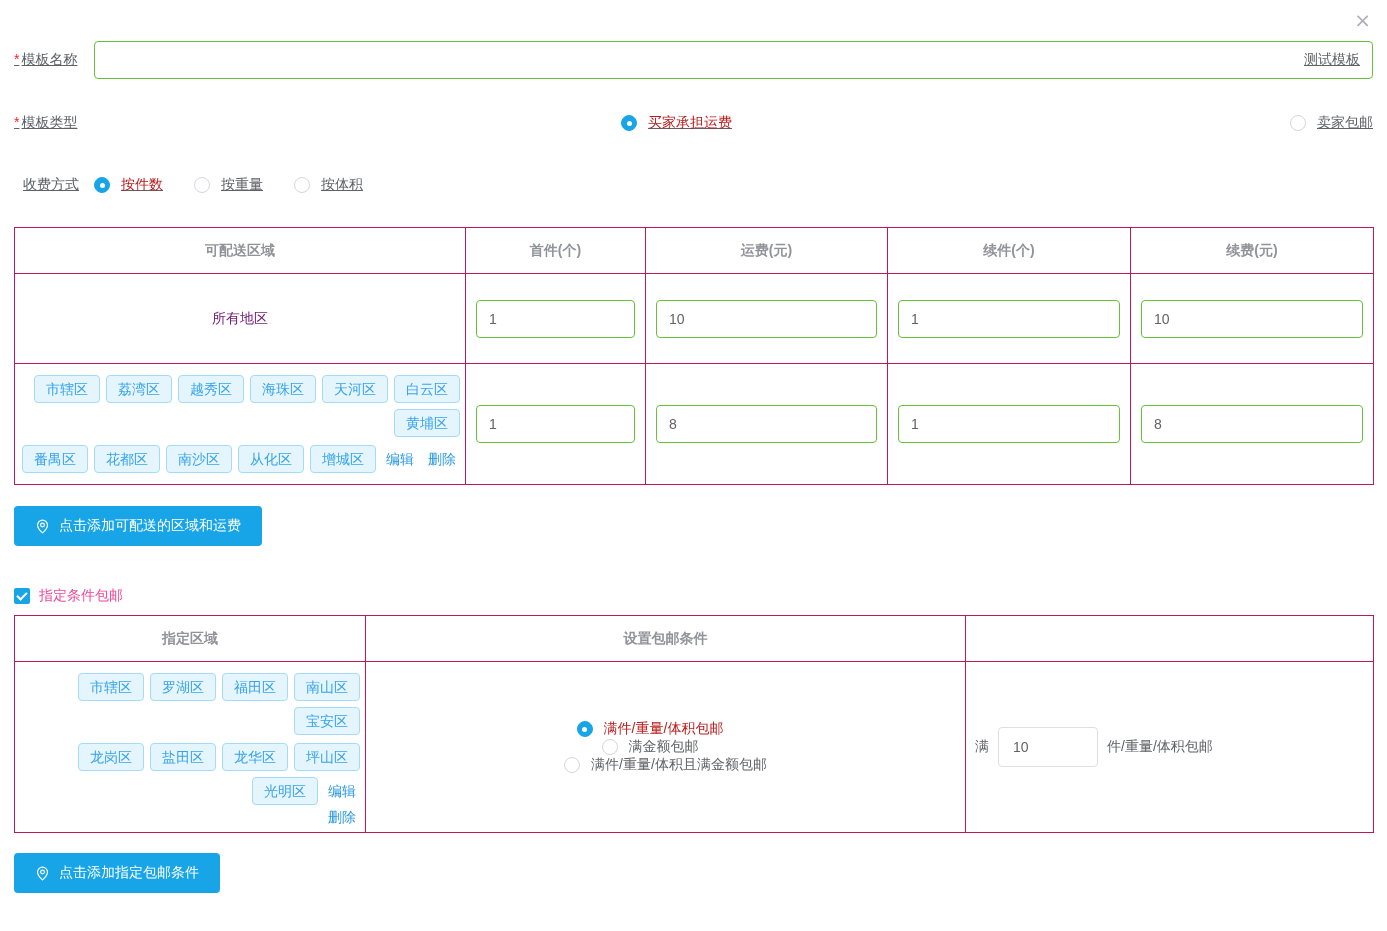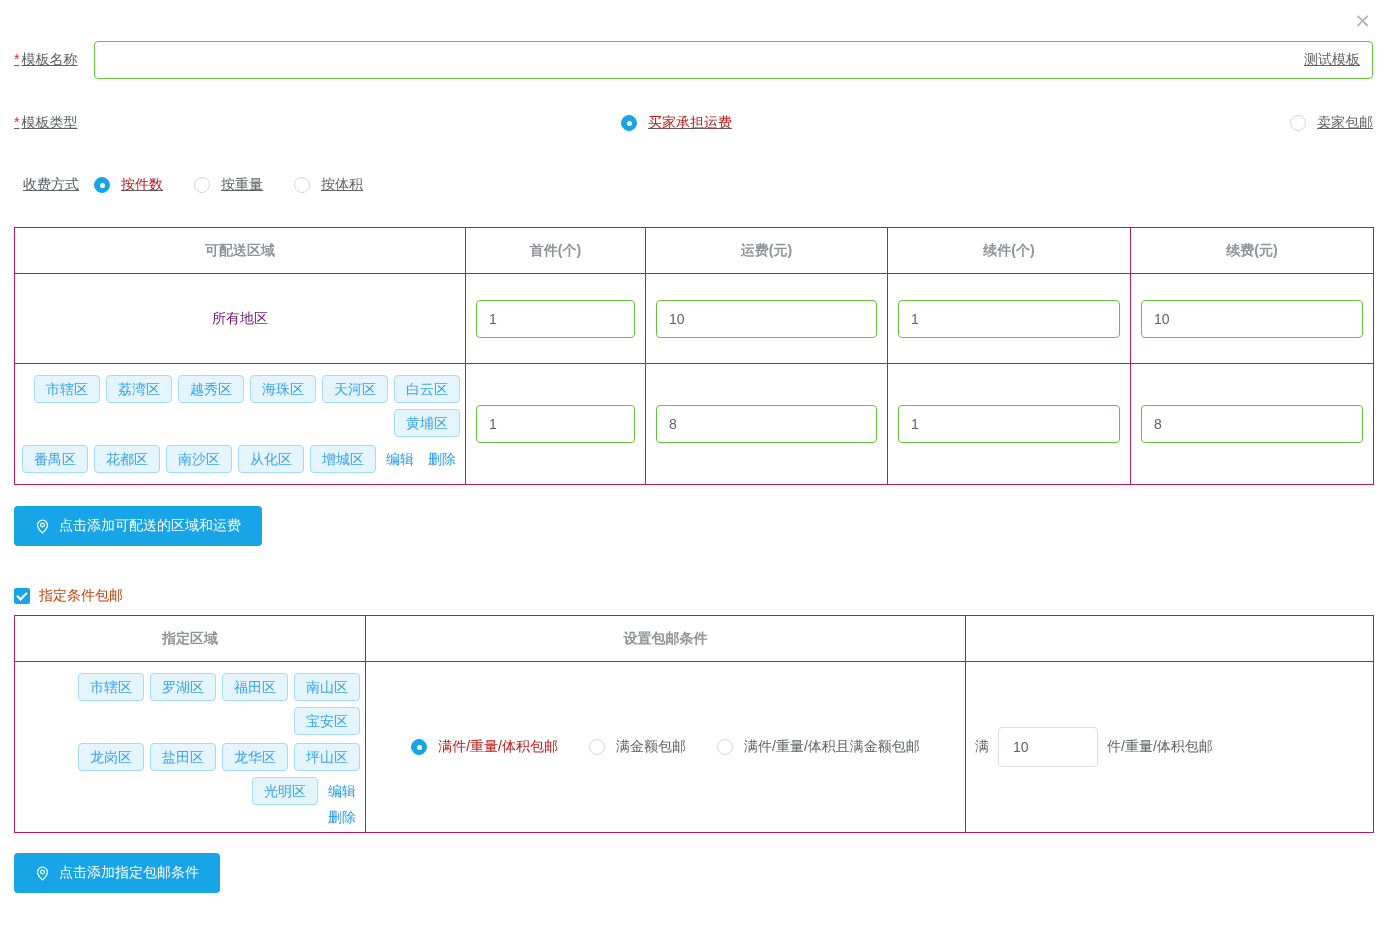--- a/index.html
+++ b/index.html
@@ -89,26 +89,26 @@
   .checkbox-row { display: inline-flex; align-items: center; margin-top: 41px; cursor: pointer; }
   .checkbox {
     width: 16px; height: 16px; border-radius: 2px; background: #18a5e8;
     position: relative; flex: none;
   }
   .checkbox::after {
     content: ""; position: absolute; left: 5px; top: 2px;
     width: 4px; height: 8px;
     border: solid #fff; border-width: 0 2px 2px 0; transform: rotate(45deg);
   }
-  .checkbox-label { margin-left: 9px; color: #c2410c; }
+  .checkbox-label { margin-left: 9px; color: #ec4899; }
 
   
   .t2 { margin-top: 8px; }
   .t2 tr.body-row td { height: 124px; vertical-align: middle; }
-  .radio-row { display: flex; justify-content: center; align-items: center; }
+  .radio-row { display: flex; justify-content: center; align-items: center; flex-direction: column; }
   .threshold { display: flex; align-items: center; padding-left: 9px; color: #606266; }
   .threshold-input {
     width: 100px; height: 40px; border: 1px solid #dcdfe6; border-radius: 4px;
     padding: 0 14px; font-size: 14px; color: #606266; outline: none; margin: 0 9px;
     font-family: "Liberation Sans", "DejaVu Sans", sans-serif; background: #fff;
   }
 
   .pin-icon { flex: none; display: inline-flex; }
 </style>
 </head>

